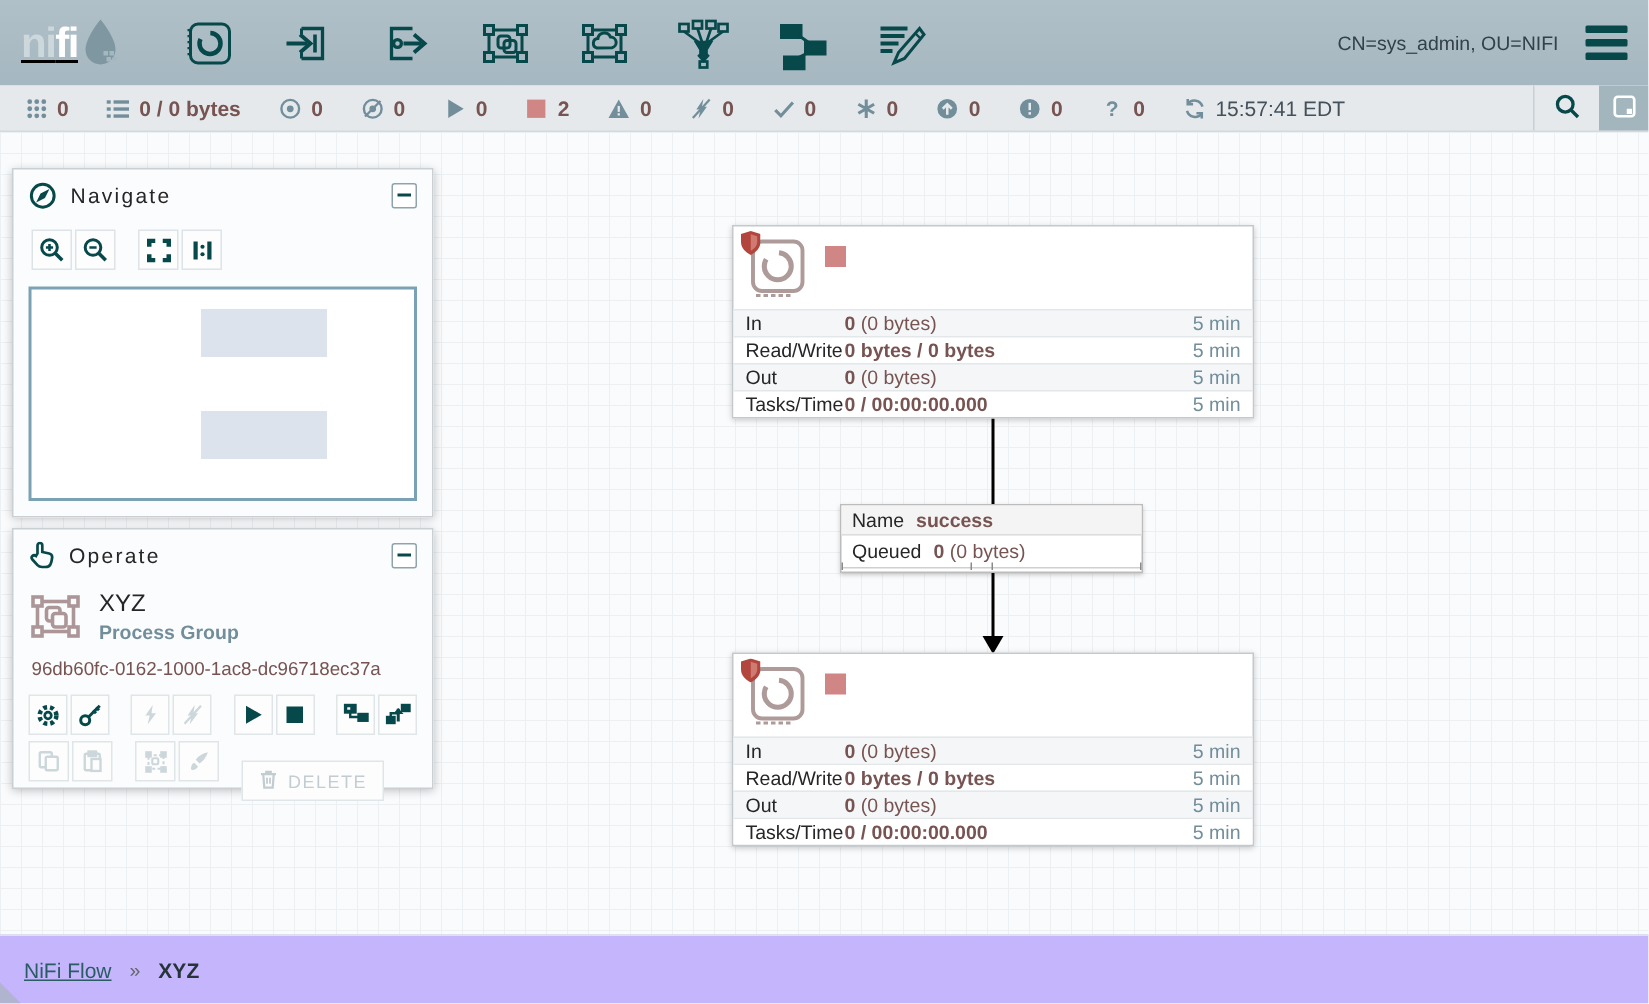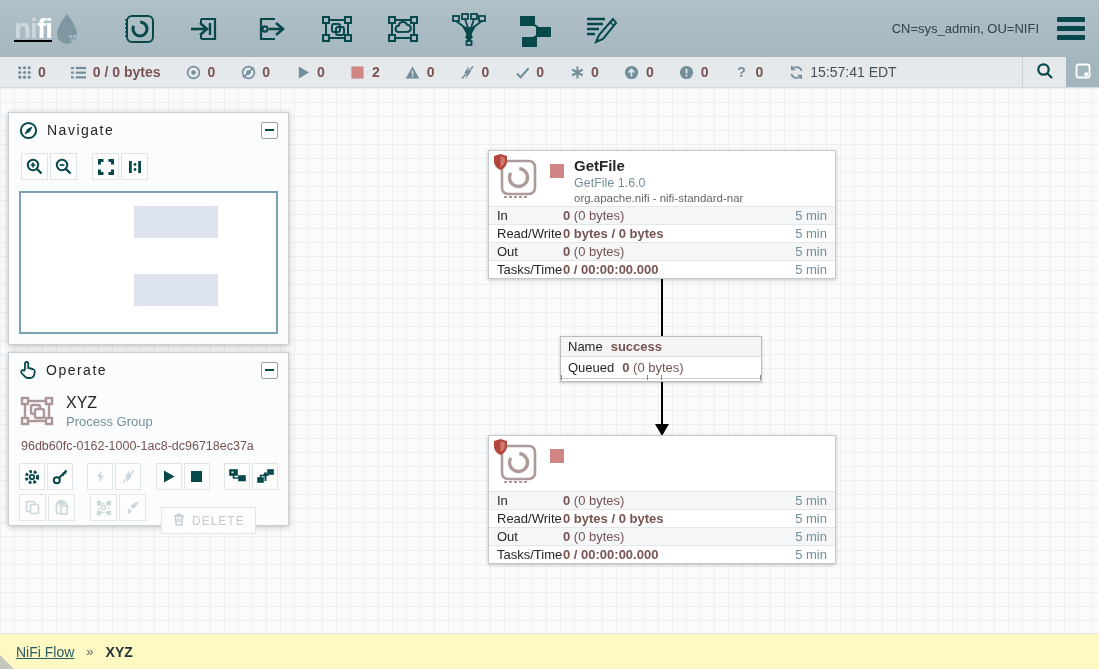--- a/index.html
+++ b/index.html
@@ -71,21 +71,21 @@
   .btn-gap { width:15px; }
   .minimap { margin:7px 10px 10px 10px; height:143px; background:#ffffff; border:2px solid #7aa2b4; position:relative; cursor:pointer; }
   .mini-rect { position:absolute; background:#dde3ec; }
   .mini-rect.r1 { left:113px; top:13px; width:84px; height:32px; }
   .mini-rect.r2 { left:113px; top:81px; width:84px; height:32px; }
 
   .operate-body { padding:6px 10px 10px 10px; }
   .op-comp { display:flex; align-items:center; gap:11px; }
   .op-comp-icon { color:#ad9698; display:flex; }
   .op-name { font-size:16px; color:#262626; }
-  .op-type { font-size:13px; color:#728e9b; margin-top:2px; }
+  .op-type { font-size:13px; color:#728e9b; margin-top:2px;font-weight:bold; }
   .op-id { font-size:12.5px; color:#775351; margin:10px 0 10px 2px; }
   .op-row { display:flex; margin-top:4px; }
   .op-btn { width:27px; height:27px; background:#fdfdfd; border:1px solid #e0e6e8;
     display:flex; align-items:center; justify-content:center; color:#07484b; cursor:pointer; }
   .op-btn.disabled { color:#ccd7db; cursor:default; }
   .op-btn + .op-btn { margin-left:2px; }
   .delete-btn { height:27px; padding:0 10px; background:#fdfdfd; border:1px solid #e0e6e8;
     display:flex; align-items:center; gap:6px; color:#c2cdd2; font-size:12px; letter-spacing:1px; cursor:default;margin-top:13px; }
 
   
@@ -122,21 +122,21 @@
   .conn-row1 { height:20px; background:#f4f4f5; border-bottom:1px solid #dcdcdc; display:flex; align-items:center; padding:0 7px; gap:8px; }
   .conn-row2 { height:21px; display:flex; align-items:center; padding:0 7px; gap:8px; }
   .conn-key { color:#262626; }
   .conn-val { color:#775351; font-weight:700; }
   .conn-val .lite { font-weight:400; }
   .conn-gauge { position:relative; height:3px; border-top:1px solid #cfcfcf; }
   .conn-tick { position:absolute; top:-4px; width:1px; height:5px; background:#8a8a8a; }
 
   
   .breadcrumbbar {
-    position:absolute; left:0; right:0; bottom:0; height:36px; background:#fef9c3;
+    position:absolute; left:0; right:0; bottom:0; height:46px; background:#c4b5fd;
     border-top:1px solid #dfe3e5; display:flex; align-items:center; padding-left:16px; gap:12px;
   }
   .bc-root { font-size:14px; color:#2a5d63; text-decoration:underline; cursor:pointer; }
   .bc-sep { font-size:13px; color:#666; }
   .bc-current { font-size:14px; font-weight:700; color:#26343a; cursor:pointer; }
   .bc-corner { position:absolute; left:0; bottom:0; width:0; height:0;
     border-bottom:14px solid #aab4b9; border-right:14px solid transparent; opacity:0.7; }
 </style>
 </head>
 <body>
@@ -409,25 +409,20 @@
               <path d="M7 39h3M12 39h3M17 39h3M22 39h3M27 39h3" stroke-width="2"></path>
             </svg>
           <span class="proc-shield">
             <svg width="13" height="16" viewBox="0 0 13 16">
                 <path d="M6.5 0L13 2v5.2c0 4-2.7 6.8-6.5 8.8C2.7 14 0 11.2 0 7.2V2z" fill="#b2463c"></path>
                 <path d="M6.5 2.2L10.8 3.5v3.7c0 2.7-1.8 4.6-4.3 6V2.2z" fill="#d07a72"></path>
               </svg>
           </span>
         </div>
         <div class="run-badge"></div>
-        <div class="proc-titles">
-          <div class="proc-name">GetFile</div>
-          <div class="proc-version">GetFile 1.6.0</div>
-          <div class="proc-bundle">org.apache.nifi - nifi-standard-nar</div>
-        </div>
       </div>
       <div class="proc-stats">
         <div class="stat-row">
           <span class="stat-label">In</span>
           <span class="stat-value"><b>0</b><span class="lite"> (0 bytes)</span></span>
           <span class="stat-window">5 min</span>
         </div>
         <div class="stat-row">
           <span class="stat-label">Read/Write</span>
           <span class="stat-value"><b>0 bytes / 0 bytes</b><span class="lite"></span></span>

